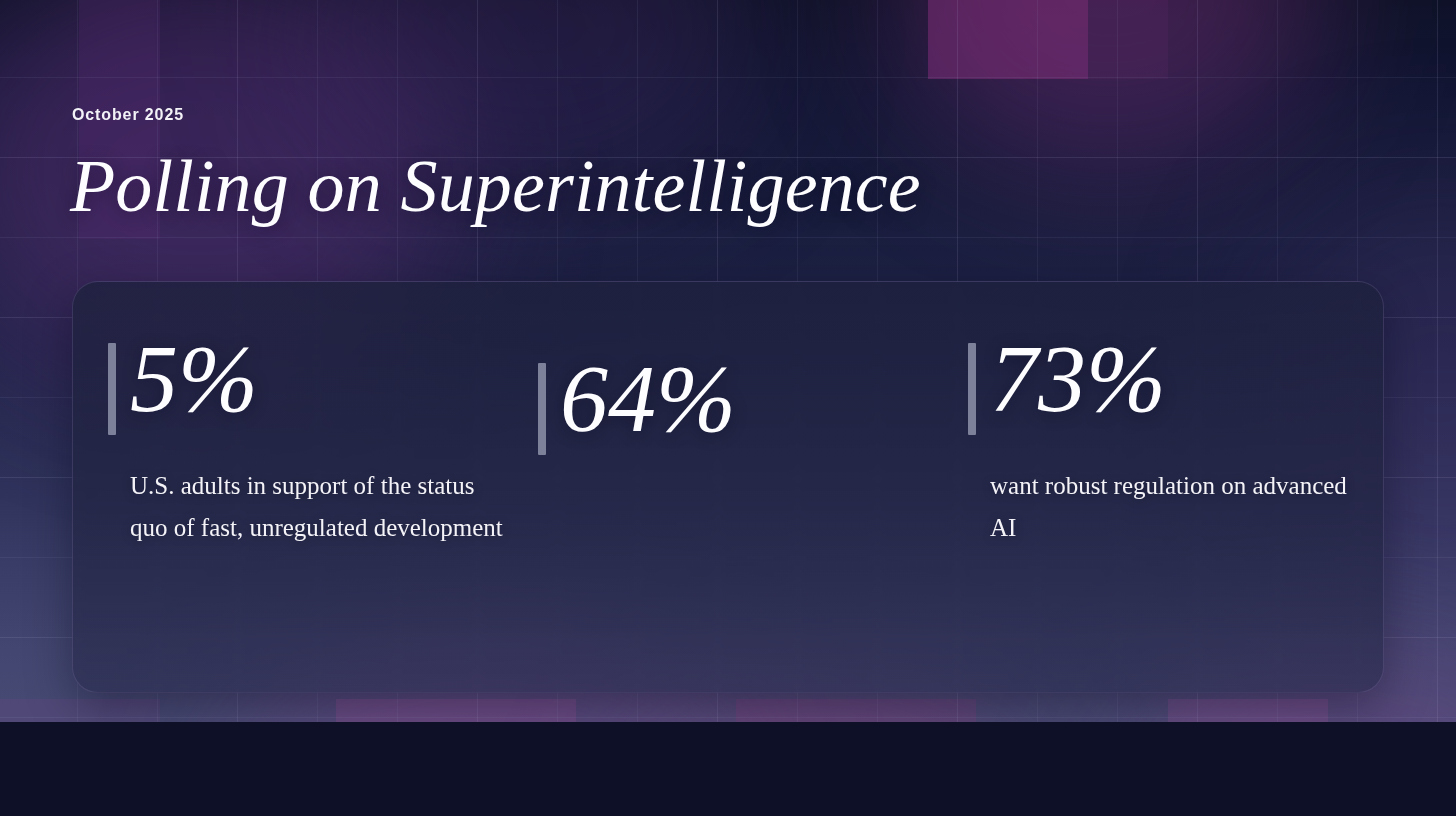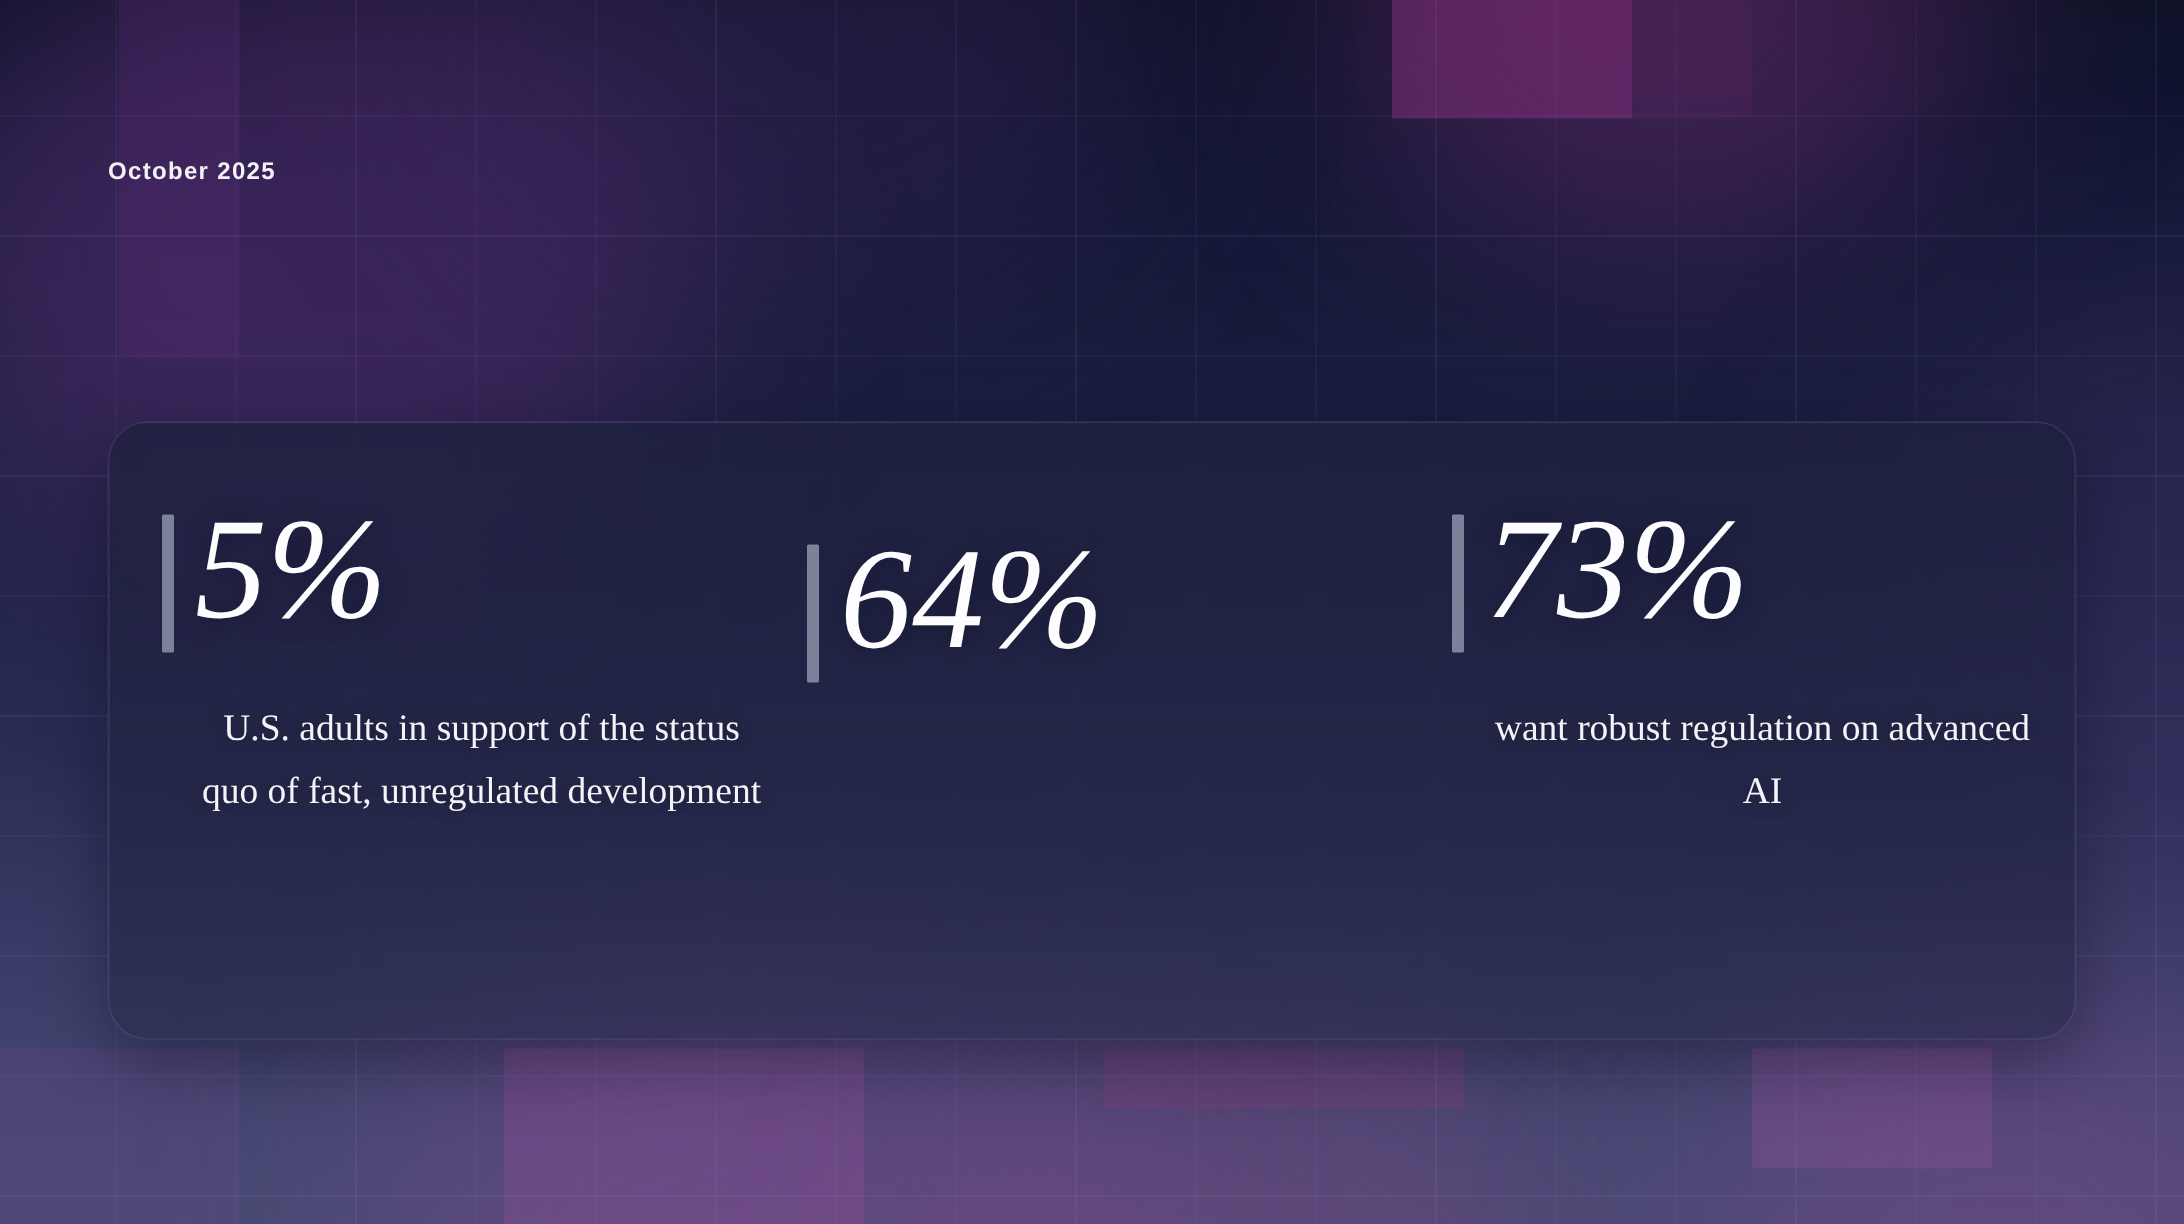--- a/index.html
+++ b/index.html
@@ -5,21 +5,21 @@
   * { margin:0; padding:0; box-sizing:border-box; }
 
   html, body {
     width:1456px; height:816px;
     overflow:hidden;
     background:#0d1026;
   }
 
   .stage {
     position:relative;
-    width:1456px; height:816px;
+    width:1456px; height:722px;
     overflow:hidden;
     font-family:"Liberation Serif", serif;
   }
 
   
   .bg-base {
     position:absolute; inset:0;
     background:
       linear-gradient(to bottom,
         #0e1228 0%,
@@ -151,21 +151,20 @@
 
   .desc {
     margin-top:30px;
     margin-left:22px;
     font-family:"Liberation Serif", serif;
     font-size:25px;
     line-height:1.66;
     color:#f4f3f8;
     max-width:382px;
     text-shadow:0 1px 10px rgba(8,6,26,.35);
-    text-align:center;
   }
   .stat-2 .desc { max-width:370px; }
 </style>
 </head>
 <body>
 
 <div class="stage">
 
   <div class="bg-base"></div>
 
@@ -192,20 +191,21 @@
   <div class="cell" style="left:0px; top:699px; width:160px; height:117px;
               background:rgba(120,70,140,.20);"></div>
 
   <div class="grid-lines"></div>
   <div class="grid-lines soft"></div>
 
   <div class="content">
 
     <div class="eyebrow">October 2025</div>
 
+    <div class="headline">Polling on Superintelligence</div>
 
     <div class="card"></div>
 
     <div class="stats">
 
       <div class="stat stat-0">
         <div class="stat-head">
           <div class="bar"></div>
           <div class="figure">5%</div>
         </div>

